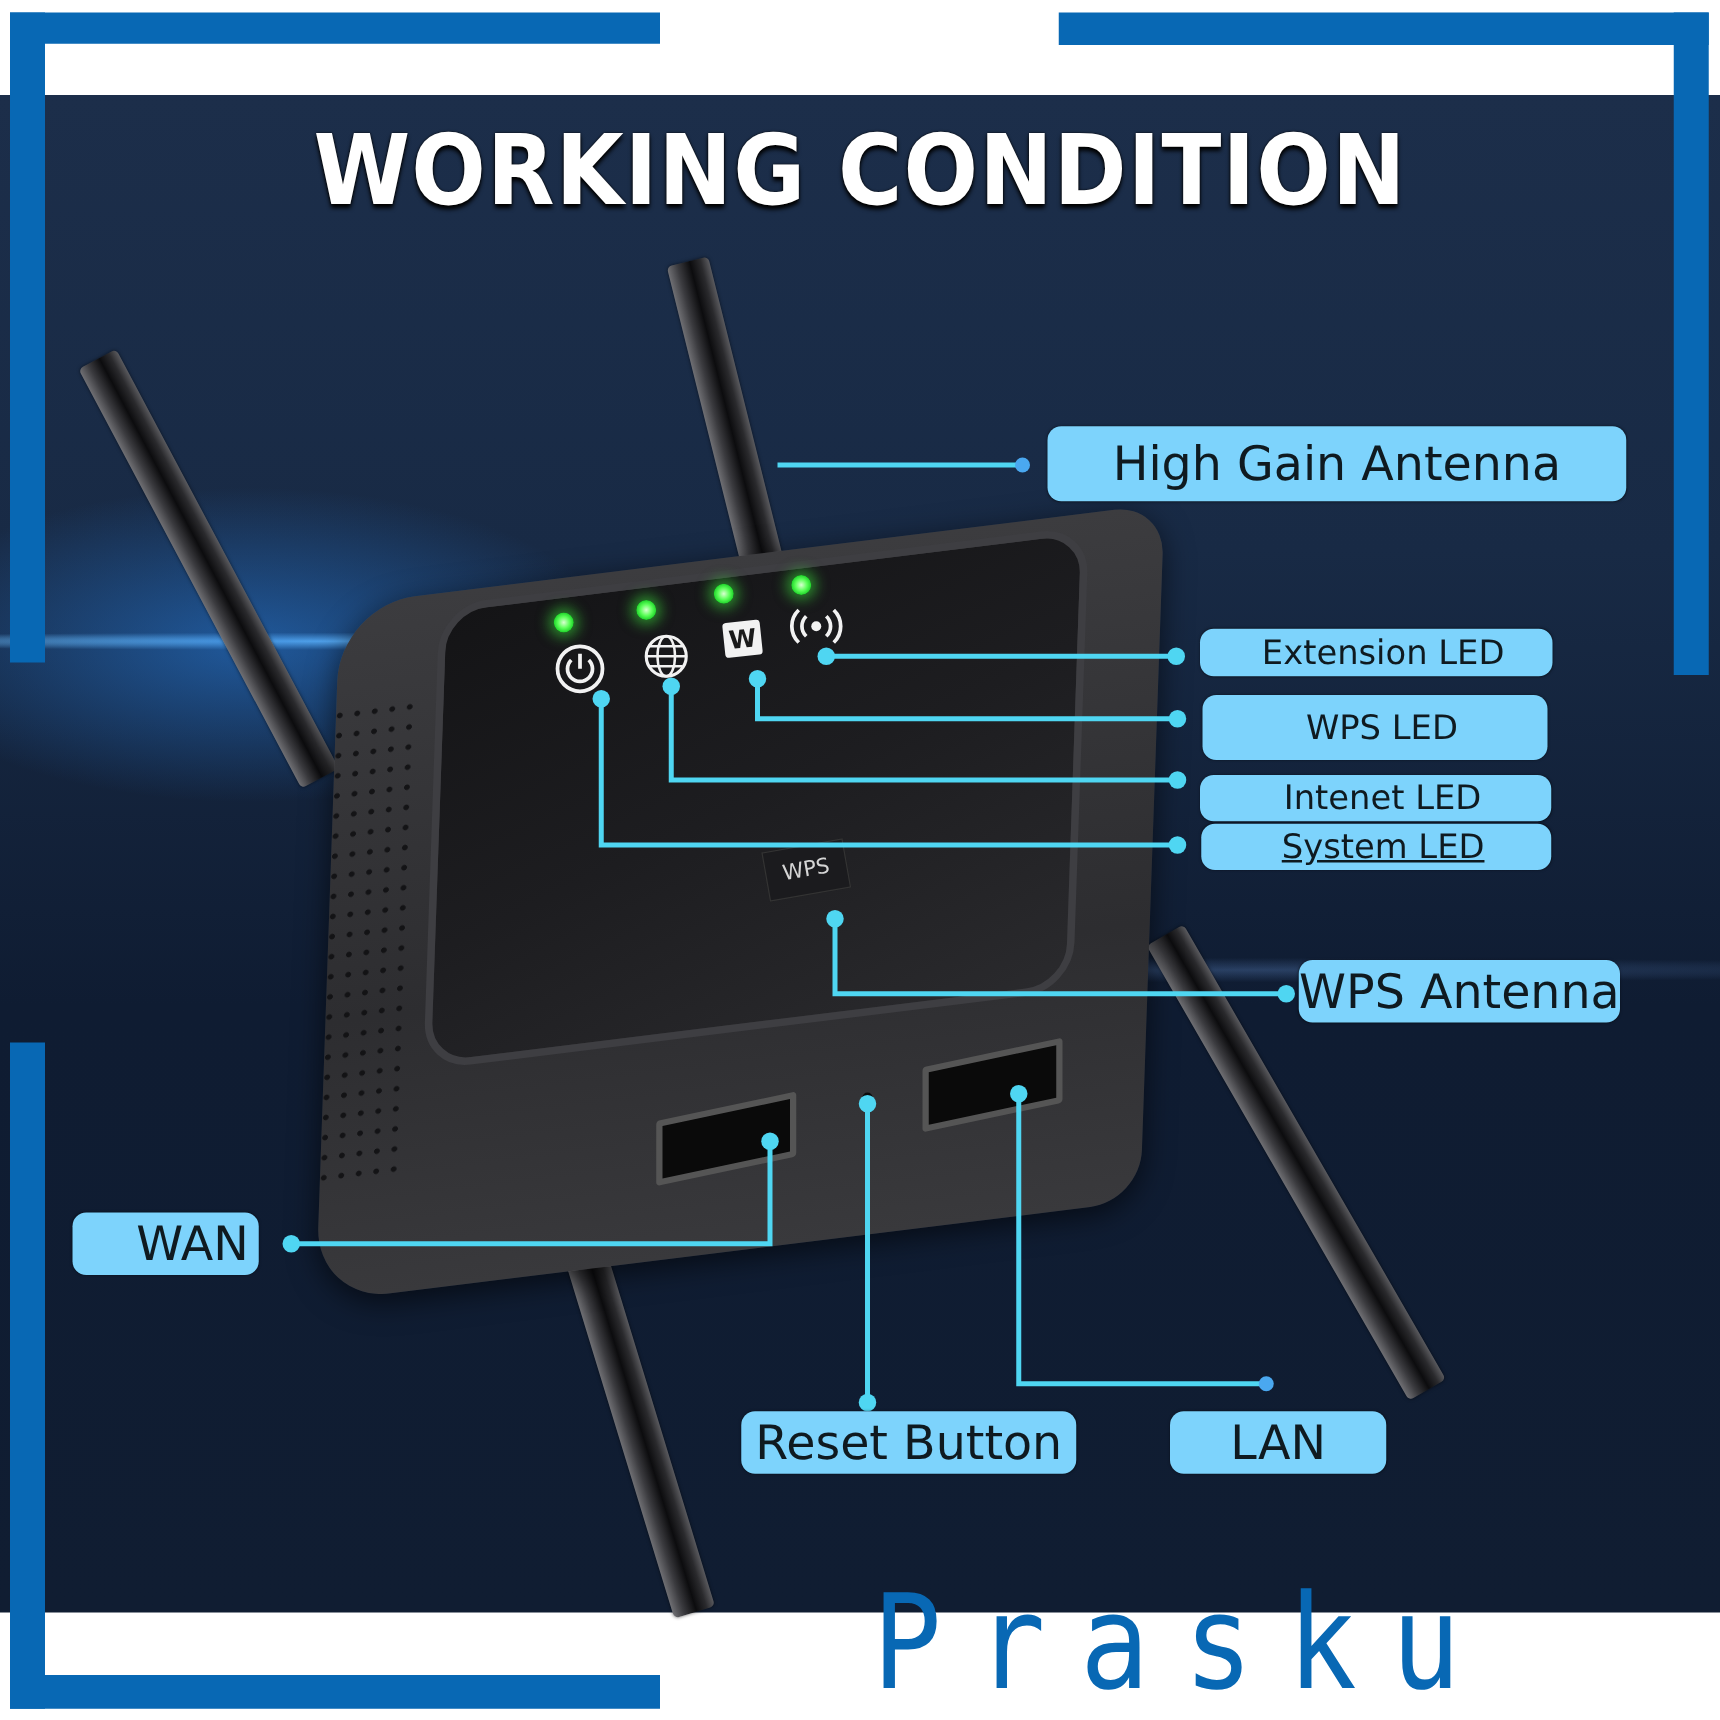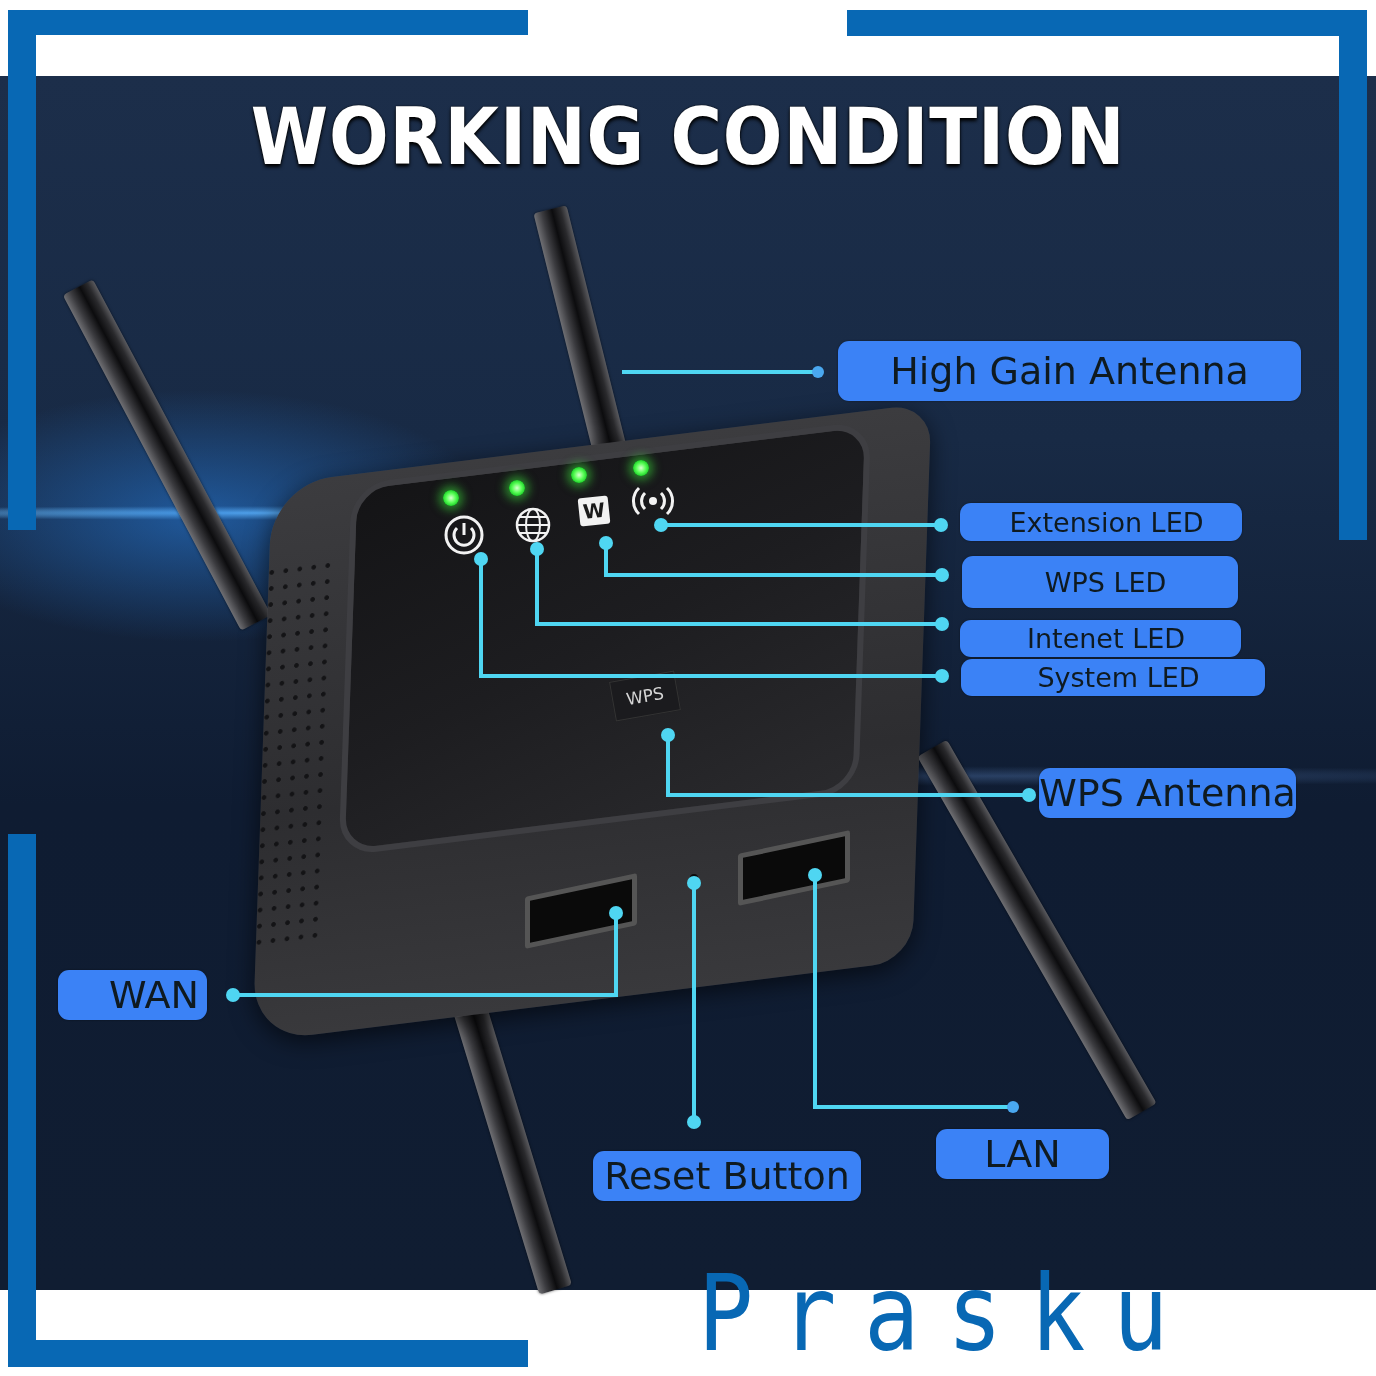--- a/index.html
+++ b/index.html
@@ -70,21 +70,21 @@
     }
     .wps-key {
       position:absolute; left:612px; top:676px; width:66px; height:40px;
       background:#1b1b1e; border:1px solid #333; transform:rotate(-10deg);
       color:#d5d5d5; font-size:17px; display:flex; align-items:center; justify-content:center;
     }
 
     svg.leaders { position:absolute; left:0; top:0; width:1376px; height:1376px; pointer-events:none; }
 
     .label {
-      position:absolute; background:#3b82f6; color:#0f1a20;
+      position:absolute; background:#7dd3fc; color:#0f1a20;
       border-radius:11px; display:flex; align-items:center; justify-content:center;
       font-family:"DejaVu Sans", sans-serif; box-shadow:0 0 2px rgba(0,0,0,0.5);
       white-space:nowrap;
     }
     .label.big { font-size:38px; }
     .label.small { font-size:27px;padding-left:11px; }
 
     .brand {
       position:absolute; left:698px; top:1262px; font-family:"DejaVu Sans Mono", monospace;
       font-size:100px; color:#0868b4; letter-spacing:30px; transform:scaleY(1.05) scaleX(0.92);
@@ -195,19 +195,19 @@
       <circle cx="694" cy="1122" r="7"></circle>
     <circle cx="815" cy="875" r="7"></circle>
       <circle cx="1013" cy="1107" r="6" fill="#4aa8f0"></circle>
   </g>
 </svg>
 
 <div class="label big" style="left:838px;top:341px;width:463px;height:60px;">High Gain Antenna</div>
 <div class="label small" style="left:960px;top:503px;width:282px;height:38px;">Extension LED</div>
 <div class="label small" style="left:962px;top:556px;width:276px;height:52px;">WPS LED</div>
 <div class="label small" style="left:960px;top:620px;width:281px;height:37px;">Intenet LED</div>
-<div class="label small" style="left:961px;top:659px;width:304px;height:37px;">System LED</div>
+<div class="label small" style="left:961px;top:659px;width:280px;height:37px;text-decoration:underline;">System LED</div>
 <div class="label big" style="left:1039px;top:768px;width:257px;height:50px;">WPS Antenna</div>
 <div class="label big" style="left:58px;top:970px;width:149px;height:50px;padding-left:43px;">WAN</div>
-<div class="label big" style="left:593px;top:1129px;width:268px;height:50px;margin-top:22px;">Reset Button</div>
+<div class="label big" style="left:593px;top:1129px;width:268px;height:50px;">Reset Button</div>
 <div class="label big" style="left:936px;top:1129px;width:173px;height:50px;">LAN</div>
 
 <div class="brand">Prasku</div>
 
 </body></html>

